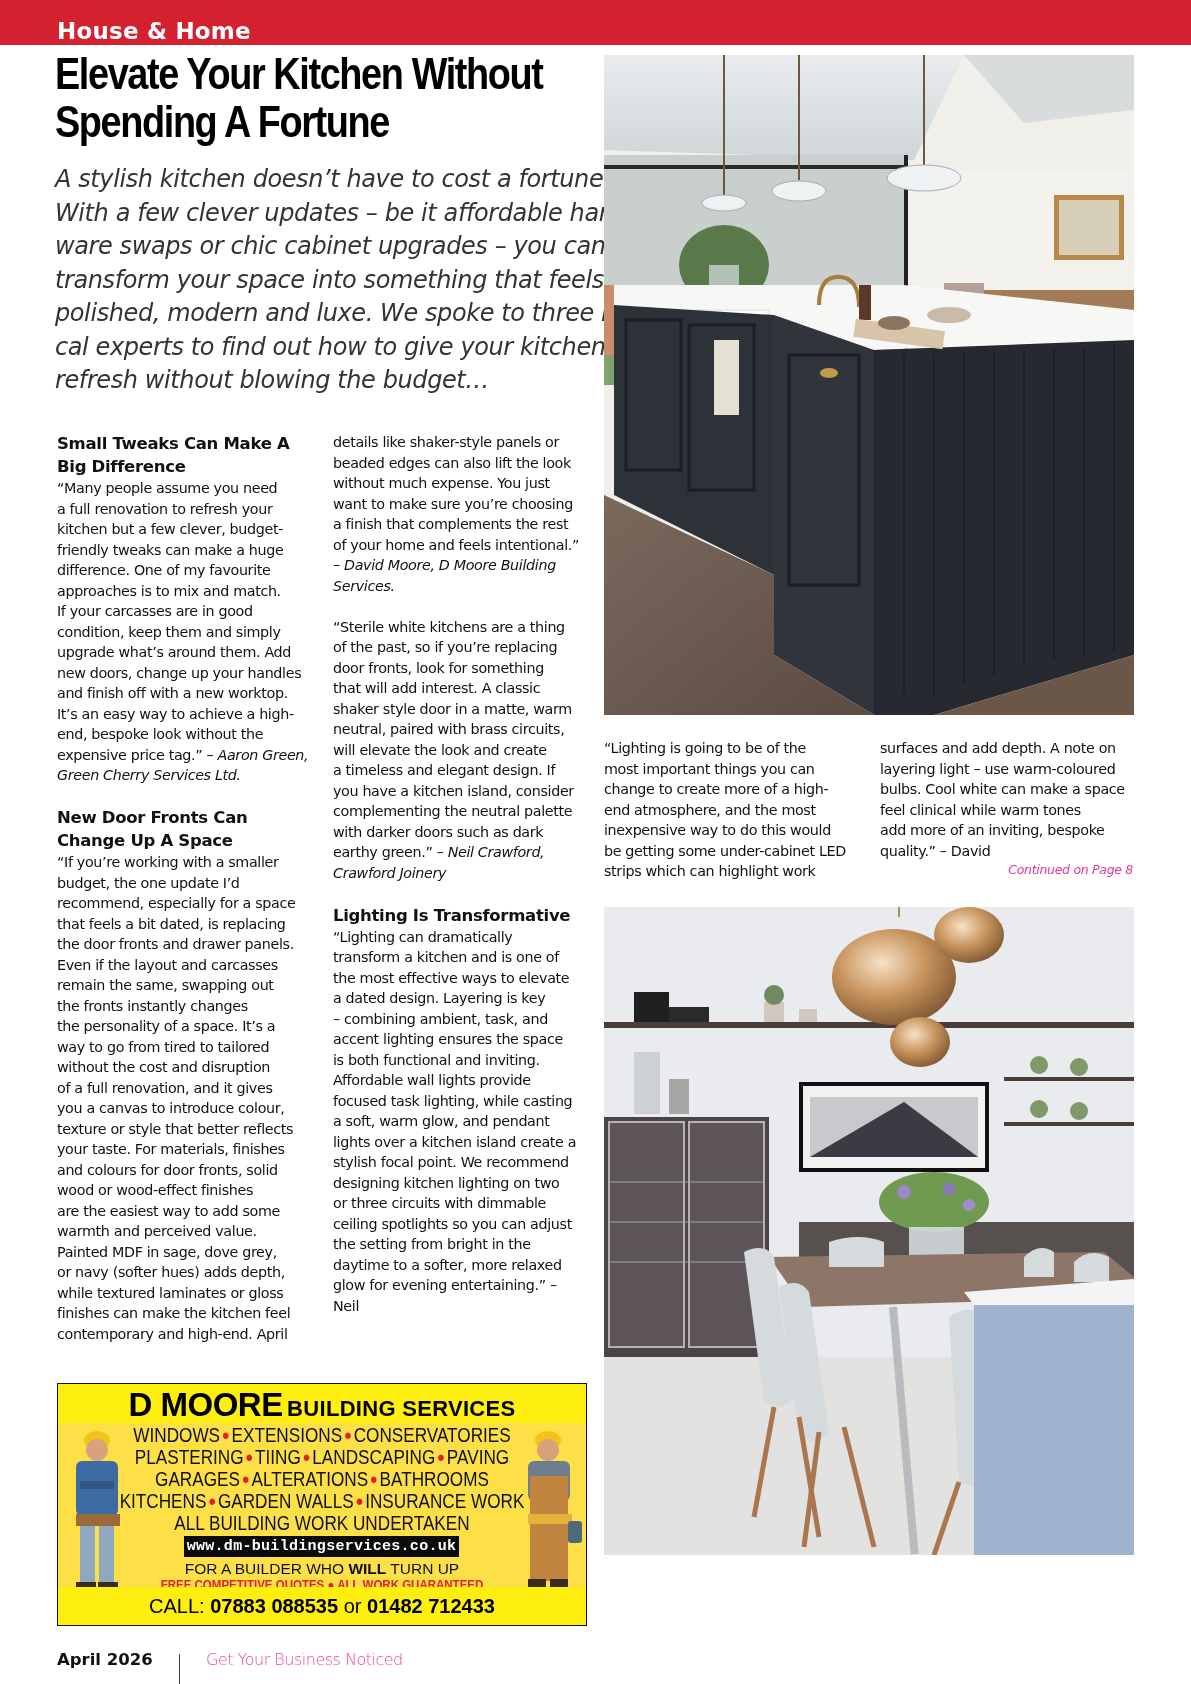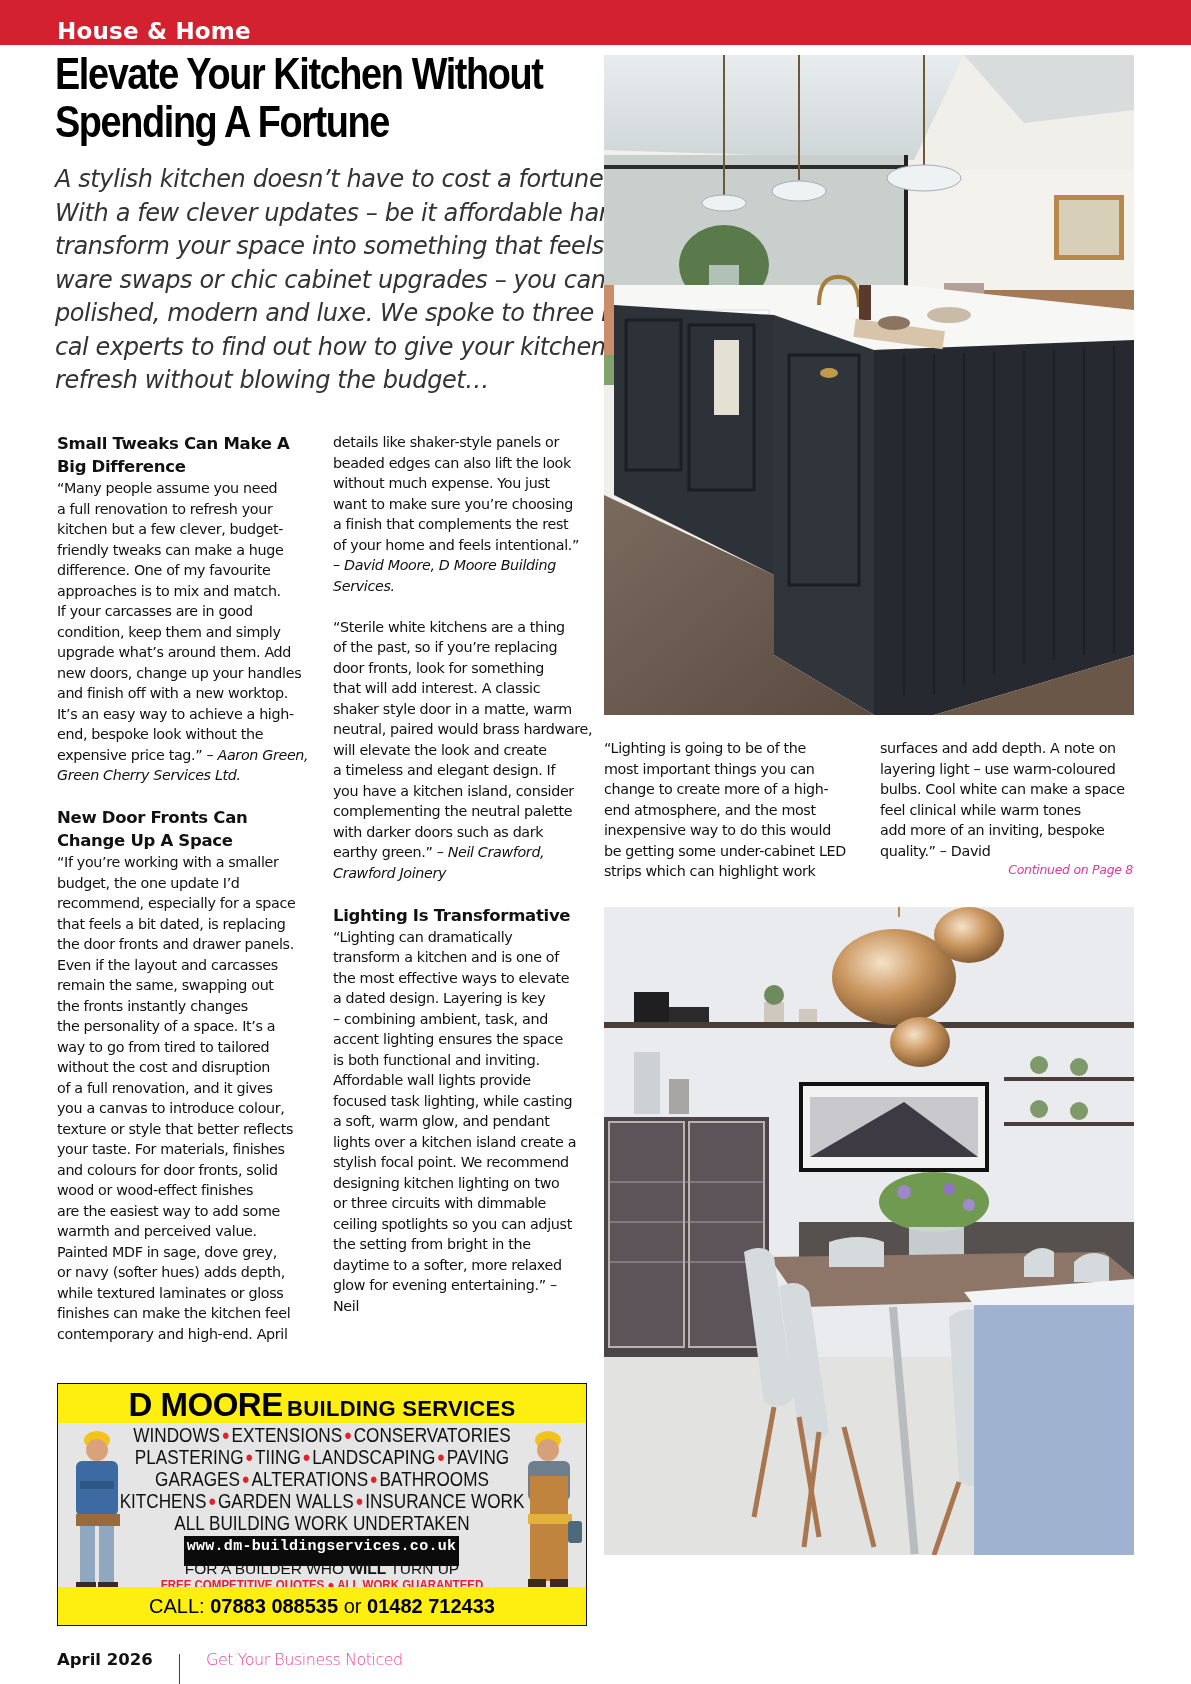--- a/index.html
+++ b/index.html
@@ -17,30 +17,30 @@
   .col em { font-style:italic; }
   .gap { height:20.5px; }
   .col1 { left:57px; top:432px; width:255px; }
   .col2 { left:333px; top:432px; width:260px; }
   .col3 { left:604px; top:738px; width:260px; }
   .col4 { left:880px; top:738px; width:260px; }
   .continued { right:58px; top:862px; color:#e0399a; font-style:italic; font-size:12.5px; font-family:"DejaVu Sans", sans-serif; letter-spacing:-0.3px; }
   .photo { overflow:hidden; }
   .photo1 { left:604px; top:55px; width:530px; height:660px; background:#ddd; }
   .photo2 { left:604px; top:907px; width:530px; height:648px; background:#e6e8ec; }
-  .ad { left:57px; top:1383px; width:530px; height:243px; border:1.5px solid #111; background:#e5e5e5; overflow:hidden; box-sizing:border-box; }
+  .ad { left:57px; top:1383px; width:530px; height:243px; border:1.5px solid #111; background:#fde047; overflow:hidden; box-sizing:border-box; }
   .ad .top { position:absolute; left:0; top:0; width:100%; height:39px; background:#ffef10; }
   .ad .bottom { position:absolute; left:0; bottom:0; width:100%; height:38px; background:#ffef10; }
   .ad .brand { position:absolute; left:0; top:2px; width:100%; text-align:center; font-family:"Liberation Sans", sans-serif; font-weight:bold; color:#000; white-space:nowrap; }
   .ad .brand .big { font-size:33px; letter-spacing:-0.5px; }
   .ad .brand .small { font-size:22px; letter-spacing:0.3px; }
   .ad .services { position:absolute; left:0; top:40px; width:100%; text-align:center; font-family:"Liberation Sans", sans-serif; font-size:19.5px; line-height:22px; color:#111; transform:scaleX(0.88); transform-origin:center top; }
   .ad .services div { white-space:nowrap; }
   .ad .dot { color:#e3212c; font-size:15px; vertical-align:2px; margin:0 2px; }
-  .ad .url { position:absolute; left:126px; top:152px; width:275px; height:30px; background:#0b0b0b; color:#fff; font-family:"Liberation Mono", monospace; font-weight:bold; font-size:15px; line-height:21px; text-align:center; letter-spacing:0.3px; }
+  .ad .url { position:absolute; left:126px; top:152px; width:275px; height:21px; background:#0b0b0b; color:#fff; font-family:"Liberation Mono", monospace; font-weight:bold; font-size:15px; line-height:21px; text-align:center; letter-spacing:0.3px; }
   .ad .tagline { position:absolute; left:0; top:176px; width:100%; text-align:center; font-family:Liberation Sans, sans-serif; font-size:15.5px; color:#111; white-space:nowrap; }
   .ad .tagline b { font-weight:bold; }
   .ad .guarantee { position:absolute; left:0; top:194px; width:100%; text-align:center; font-family:"Liberation Sans", sans-serif; font-weight:bold; font-size:12.5px; color:#e3212c; white-space:nowrap; transform:scaleX(0.92); }
   .ad .call { position:absolute; left:0; bottom:3px; width:100%; text-align:center; font-family:"Liberation Sans", sans-serif; font-size:20px; color:#000; white-space:nowrap; line-height:32px; }
   .ad .call b { font-weight:bold; }
   .ad .worker { position:absolute; }
   .footer-date { left:57px; top:1650px; font-family:"DejaVu Sans", sans-serif; font-weight:bold; font-size:16.5px; color:#111; }
   .footer-div { left:179px; top:1654px; width:1px; height:30px; background:#444; }
   .footer-tag { left:206px; top:1650px; font-family:"DejaVu Sans", sans-serif; font-weight:300; font-size:16px; color:#ec4899; letter-spacing:-0.5px; }
 </style>
@@ -51,22 +51,22 @@
 <div class="abs section-label">House &amp; Home</div>
 
 <div class="abs headline">
   <div>Elevate Your Kitchen Without</div>
   <div>Spending A Fortune</div>
 </div>
 
 <div class="abs standfirst">
   <div>A stylish kitchen doesn’t have to cost a fortune.</div>
   <div>With a few clever updates – be it affordable hard-</div>
+  <div>ware swaps or chic cabinet upgrades – you can</div>
   <div>transform your space into something that feels</div>
-  <div>ware swaps or chic cabinet upgrades – you can</div>
   <div>polished, modern and luxe. We spoke to three lo-</div>
   <div>cal experts to find out how to give your kitchen a</div>
   <div>refresh without blowing the budget…</div>
 </div>
 
 <div class="abs col col1">
   <h3>
     <div>Small Tweaks Can Make A</div>
     <div>Big Difference</div>
   </h3>
@@ -124,21 +124,21 @@
   <div class="line">a finish that complements the rest</div>
   <div class="line">of your home and feels intentional.”</div>
   <div class="line"><em>– David Moore, D Moore Building</em></div>
   <div class="line"><em>Services.</em></div>
   <div class="gap"></div>
   <div class="line">“Sterile white kitchens are a thing</div>
   <div class="line">of the past, so if you’re replacing</div>
   <div class="line">door fronts, look for something</div>
   <div class="line">that will add interest. A classic</div>
   <div class="line">shaker style door in a matte, warm</div>
-  <div class="line">neutral, paired would brass hardware,</div>
+  <div class="line">neutral, paired with brass circuits,</div>
   <div class="line">will elevate the look and create</div>
   <div class="line">a timeless and elegant design. If</div>
   <div class="line">you have a kitchen island, consider</div>
   <div class="line">complementing the neutral palette</div>
   <div class="line">with darker doors such as dark</div>
   <div class="line"><span>earthy green.” – </span><em>Neil Crawford,</em></div>
   <div class="line"><em>Crawford Joinery</em></div>
   <div class="gap"></div>
   <h3>
     <div>Lighting Is Transformative</div>

